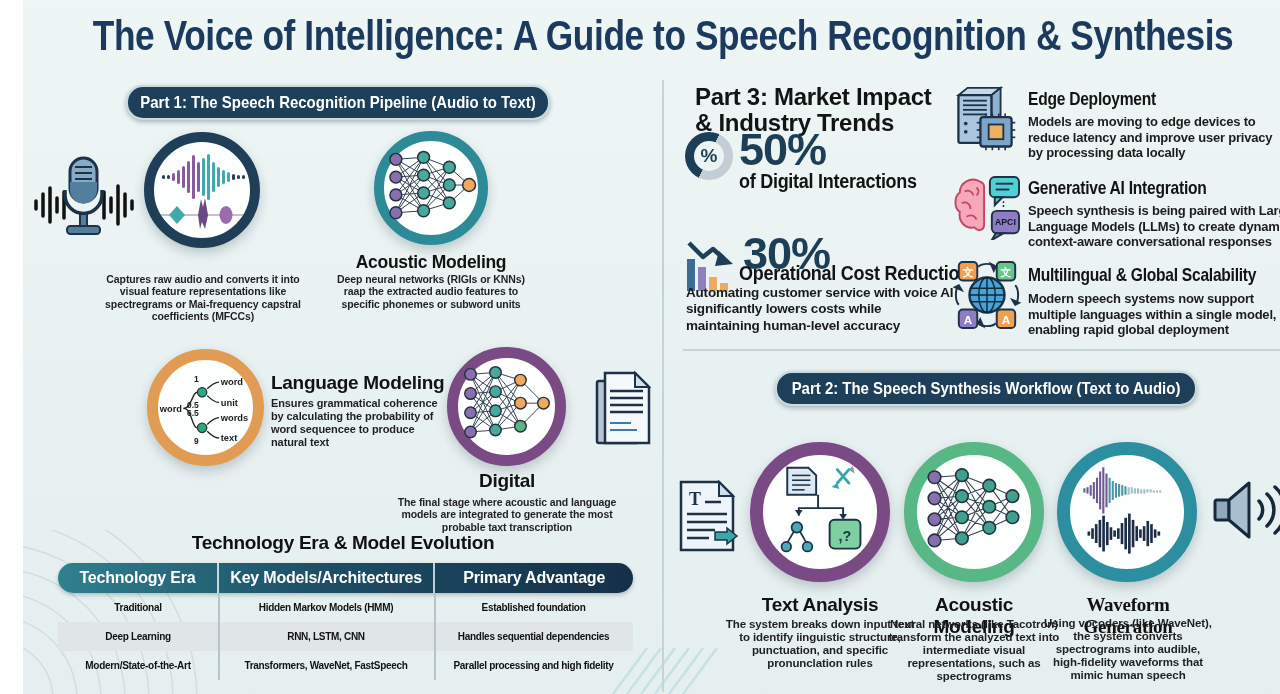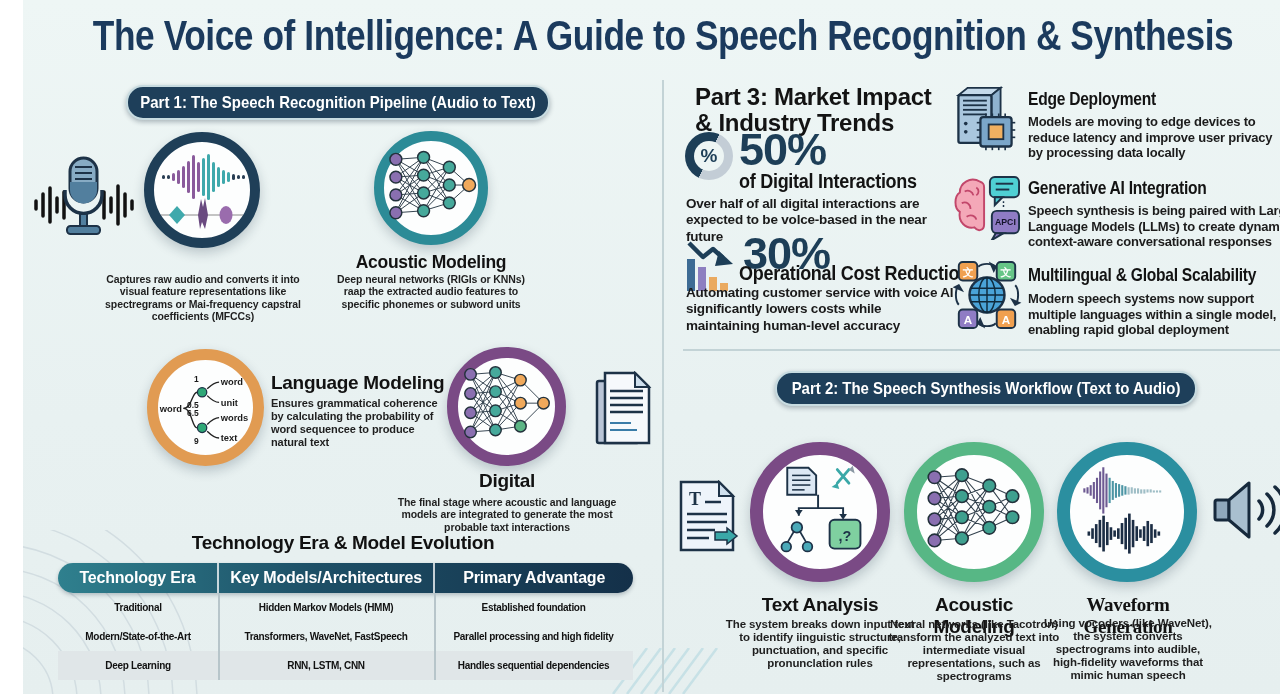--- a/index.html
+++ b/index.html
@@ -198,21 +198,21 @@
         <circle cx="38" cy="50" r="6" fill="#46a99b"></circle>
           <circle cx="38" cy="70" r="6" fill="#46a99b"></circle>
         <circle cx="64" cy="18" r="6" fill="#f0a95b"></circle>
           <circle cx="64" cy="42" r="6" fill="#f0a95b"></circle>
         <circle cx="64" cy="66" r="6" fill="#5cb585"></circle>
           <circle cx="88" cy="42" r="6" fill="#f0a95b"></circle>
       </g>
     </svg>
   </div>
   <div class="step-title" style="left:404px;top:470px;width:160px;font-size:19px;">Digital</div>
-  <div class="step-desc" style="left:370px;top:496px;width:228px;">The final stage where acoustic and language models are integrated to generate the most probable taxt interactions</div>
+  <div class="step-desc" style="left:370px;top:496px;width:228px;">The final stage where acoustic and language models are integrated to generate the most probable taxt transcription</div>
 
   <svg class="abs" style="left:570px;top:371px;" width="60" height="76" viewBox="0 0 60 76">
     <rect x="4" y="10" width="42" height="62" rx="2" fill="#b9c4d6" stroke="#1d3247" stroke-width="2.5"></rect>
     <path d="M12 2 h30 l14 14 v56 h-44 z" fill="#f6f9fc" stroke="#1d3247" stroke-width="2.5"></path>
     <path d="M42 2 l14 14 h-14 z" fill="#cfe0ee" stroke="#1d3247" stroke-width="2"></path>
     <g stroke="#1d3247" stroke-width="2.3">
       <line x1="17" y1="20" x2="50" y2="20"></line>
         <line x1="17" y1="27" x2="50" y2="27"></line>
       <line x1="17" y1="34" x2="50" y2="34"></line>
         <line x1="17" y1="41" x2="50" y2="41"></line>
@@ -228,44 +228,43 @@
     <div class="tbl-head">
       <div class="c1">Technology Era</div>
       <div class="c2" style="border-left:2px solid rgba(255,255,255,.75);">Key Models/Architectures</div>
       <div class="c3" style="border-left:2px solid rgba(255,255,255,.75);">Primary Advantage</div>
     </div>
     <div class="tbl-row">
       <div class="c1">Traditional</div>
       <div class="c2">Hidden Markov Models (HMM)</div>
       <div class="c3">Established foundation</div>
     </div>
+    <div class="tbl-row row-alt">
+      <div class="c1">Deep Learning</div>
+      <div class="c2">RNN, LSTM, CNN</div>
+      <div class="c3">Handles sequential dependencies</div>
+    </div>
     <div class="tbl-row">
       <div class="c1">Modern/State-of-the-Art</div>
       <div class="c2">Transformers, WaveNet, FastSpeech</div>
       <div class="c3">Parallel processing and high fidelity</div>
     </div>
-    <div class="tbl-row row-alt">
-      <div class="c1">Deep Learning</div>
-      <div class="c2">RNN, LSTM, CNN</div>
-      <div class="c3">Handles sequential dependencies</div>
-    </div>
     <div class="tbl-sep" style="left:160px;"></div>
     <div class="tbl-sep" style="left:376px;"></div>
   </div>
 
   <div class="abs" style="left:672px;top:84px;width:250px;font-size:24px;font-weight:bold;line-height:1.1;color:#131313;letter-spacing:-0.3px;">Part 3: Market Impact &amp; Industry Trends</div>
 
   <div class="donut">
     <div class="donut-in">
         <span>%</span>
       </div>
   </div>
   <div class="big-stat" style="left:716px;top:124px;">50%</div>
   <div class="stat-label" style="left:716px;top:170px;">of Digital Interactions</div>
-  <div class="stat-desc" style="left:663px;top:196px;width:250px;">Over half of all digital interactions are expected to be volce-based in the near future</div>
 
   <svg class="abs" style="left:662px;top:237px;" width="54" height="56" viewBox="0 0 54 56">
     <rect x="2" y="22" width="8" height="32" fill="#3d6b94"></rect>
     <rect x="13" y="30" width="8" height="24" fill="#8d7fc0"></rect>
     <rect x="24" y="40" width="8" height="14" fill="#eaaa60"></rect>
     <rect x="35" y="46" width="8" height="8" fill="#eaaa60"></rect>
     <path d="M4 6 L18 20 L28 12 L38 21" stroke="#1d3e57" stroke-width="4.5" fill="none" stroke-linejoin="round"></path>
     <polygon points="34,14 48,27 30,29" fill="#1d3e57"></polygon>
   </svg>
   <div class="big-stat" style="left:720px;top:228px;">30%</div>

